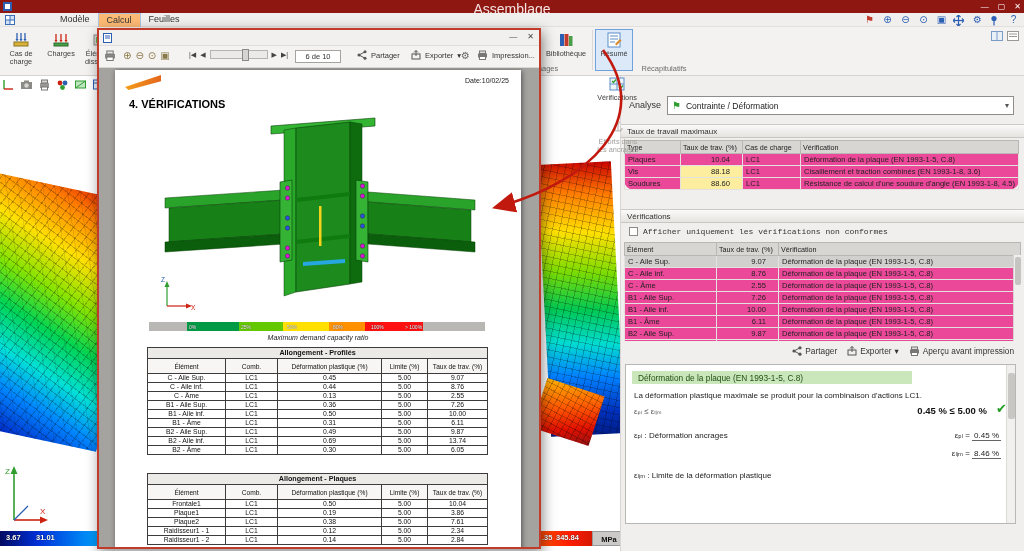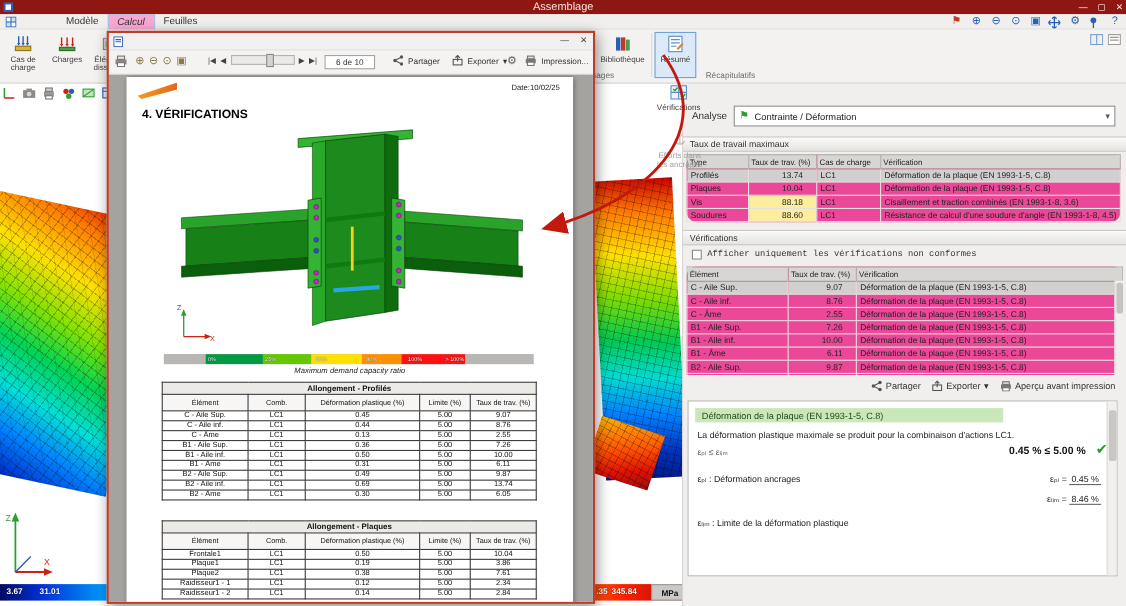--- a/index.html
+++ b/index.html
@@ -3,30 +3,30 @@
 <meta charset="utf-8">
 <style>
   * { margin:0; padding:0; box-sizing:border-box; }
   html,body { width:1024px; height:551px; }
   body { font-family:"Liberation Sans","DejaVu Sans",sans-serif; background:#fff; position:relative; overflow:hidden; }
   #screen { position:absolute; inset:0; width:1024px; height:551px; overflow:hidden; background:#fff; }
 
   
   .titlebar { position:absolute; left:0; top:0; width:1024px; height:13px; background:#8f1712; color:#fff; z-index:5; }
   .titlebar .app-ico { position:absolute; left:3px; top:2px; width:9px; height:9px; }
-  .titlebar .title { position:absolute; left:0; right:0; top:1px; text-align:center; font-size:10px; color:#f4e3e1; }
+  .titlebar .title { position:absolute; left:0; right:0; top:1px; text-align:center; font-size:14px; color:#f4e3e1; }
   .win-controls { position:absolute; right:3px; top:0; height:13px; display:flex; gap:9px; align-items:center; font-size:8px; color:#fff; }
   .win-controls span { cursor:default; }
 
   
   .menubar { position:absolute; left:0; top:13px; width:1024px; height:14px; background:#f1efee; border-bottom:1px solid #e2dfdd; z-index:5; }
   .menubar .app-grid { position:absolute; left:5px; top:2px; width:10px; height:10px; }
   .tabs { position:absolute; left:52px; top:0; height:14px; display:flex; }
   .tab { font-size:9px; color:#333; padding:1px 8px 0 8px; height:14px; }
-  .tab.active { background:#f9a8d4; border:1px solid #aac4e2; border-bottom:none;font-style:italic; }
+  .tab.active { background:#fdba74; border:1px solid #aac4e2; border-bottom:none; }
   .viewtools { position:absolute; right:4px; top:0; height:14px; display:flex; gap:5px; align-items:center; }
   .vt { font-size:10px; line-height:12px; color:#2b5fb4; width:13px; text-align:center; }
   .vt.red { color:#c0392b; }
 
   
   .ribbon { position:absolute; left:0; top:27px; width:1024px; height:49px; background:#f4f2f0; border-bottom:1px solid #d5d2cf; z-index:5; }
   .rgroup { position:absolute; top:2px; display:flex; gap:2px; }
   .rbtn { width:38px; min-height:42px; display:flex; flex-direction:column; align-items:center; padding-top:1px; border:1px solid transparent; }
   .rbtn .ricon { width:18px; height:18px; display:block; }
   .rbtn .rlabel { font-size:7.3px; line-height:8px; text-align:center; color:#3d3d3d; margin-top:1px; }
@@ -421,26 +421,20 @@
           <col style="width:62px">
           <col style="width:58px">
           <col>
         </colgroup>
       <tbody>
           <tr>
         <th>Type</th>
         <th>Taux de trav. (%)</th>
         <th>Cas de charge</th>
         <th>Vérification</th>
-      </tr>
-      <tr class="sel">
-        <td>Profilés</td>
-        <td class="num">13.74</td>
-        <td>LC1</td>
-        <td>Déformation de la plaque (EN 1993-1-5, C.8)</td>
       </tr>
       <tr>
         <td>Plaques</td>
         <td class="num">10.04</td>
         <td>LC1</td>
         <td>Déformation de la plaque (EN 1993-1-5, C.8)</td>
       </tr>
       <tr>
         <td>Vis</td>
         <td class="num warn">88.18</td>

